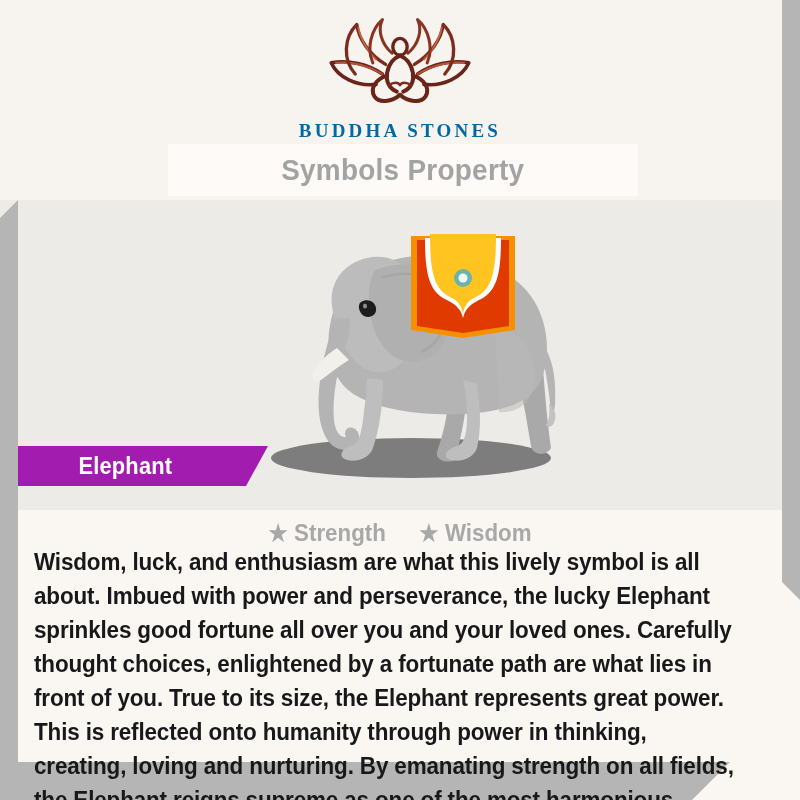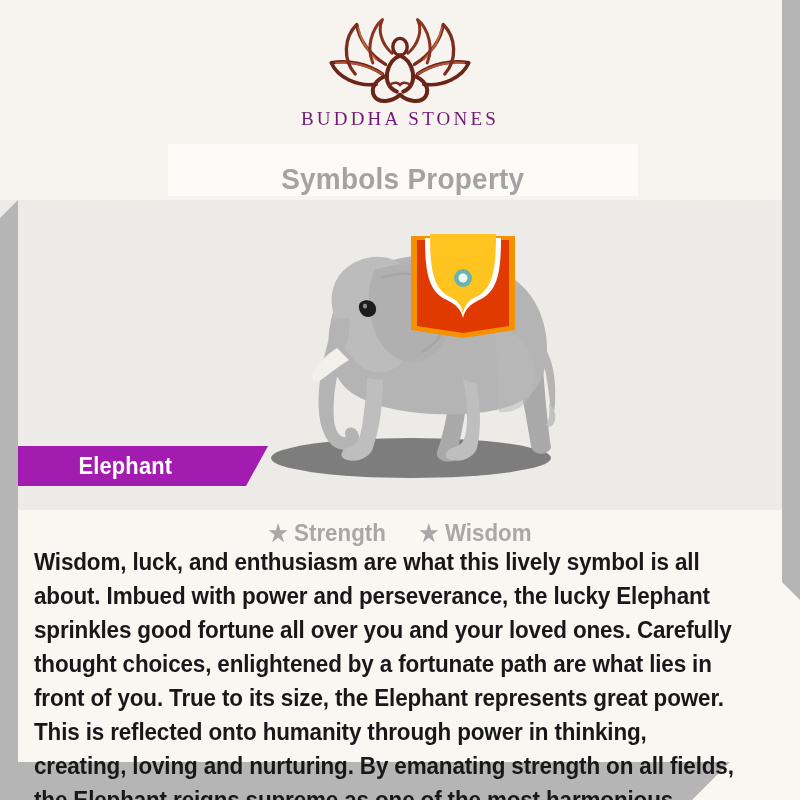--- a/index.html
+++ b/index.html
@@ -71,36 +71,36 @@
     flex-direction: column;
     align-items: center;
     justify-content: flex-start;
   }
   .logo-mark {
     margin-top: 18px;
     width: 160px;
     height: 88px;
   }
   .logo-wordmark {
-    margin-top: 2px;
+    margin-top: 14px;
     font-family: "Liberation Serif", serif;
     font-size: 19px;
     letter-spacing: 3.2px;
-    color: #701a75;
-    font-weight: 400;
+    color: #0369a1;
+    font-weight: 700;
   }
 
   
   .title-band {
     position: absolute;
     left: 168px; top: 144px;
     width: 470px; height: 52px;
     background: #fdfaf8;
     display: flex;
-    align-items: flex-end;
+    align-items: center;
     justify-content: center;
   }
   .title-text {
     font-size: 30px;
     font-weight: bold;
     color: #a3a3a3;
     letter-spacing: 0.3px;
     font-family: "Liberation Sans", sans-serif;
     transform: scaleX(0.93);
   }

